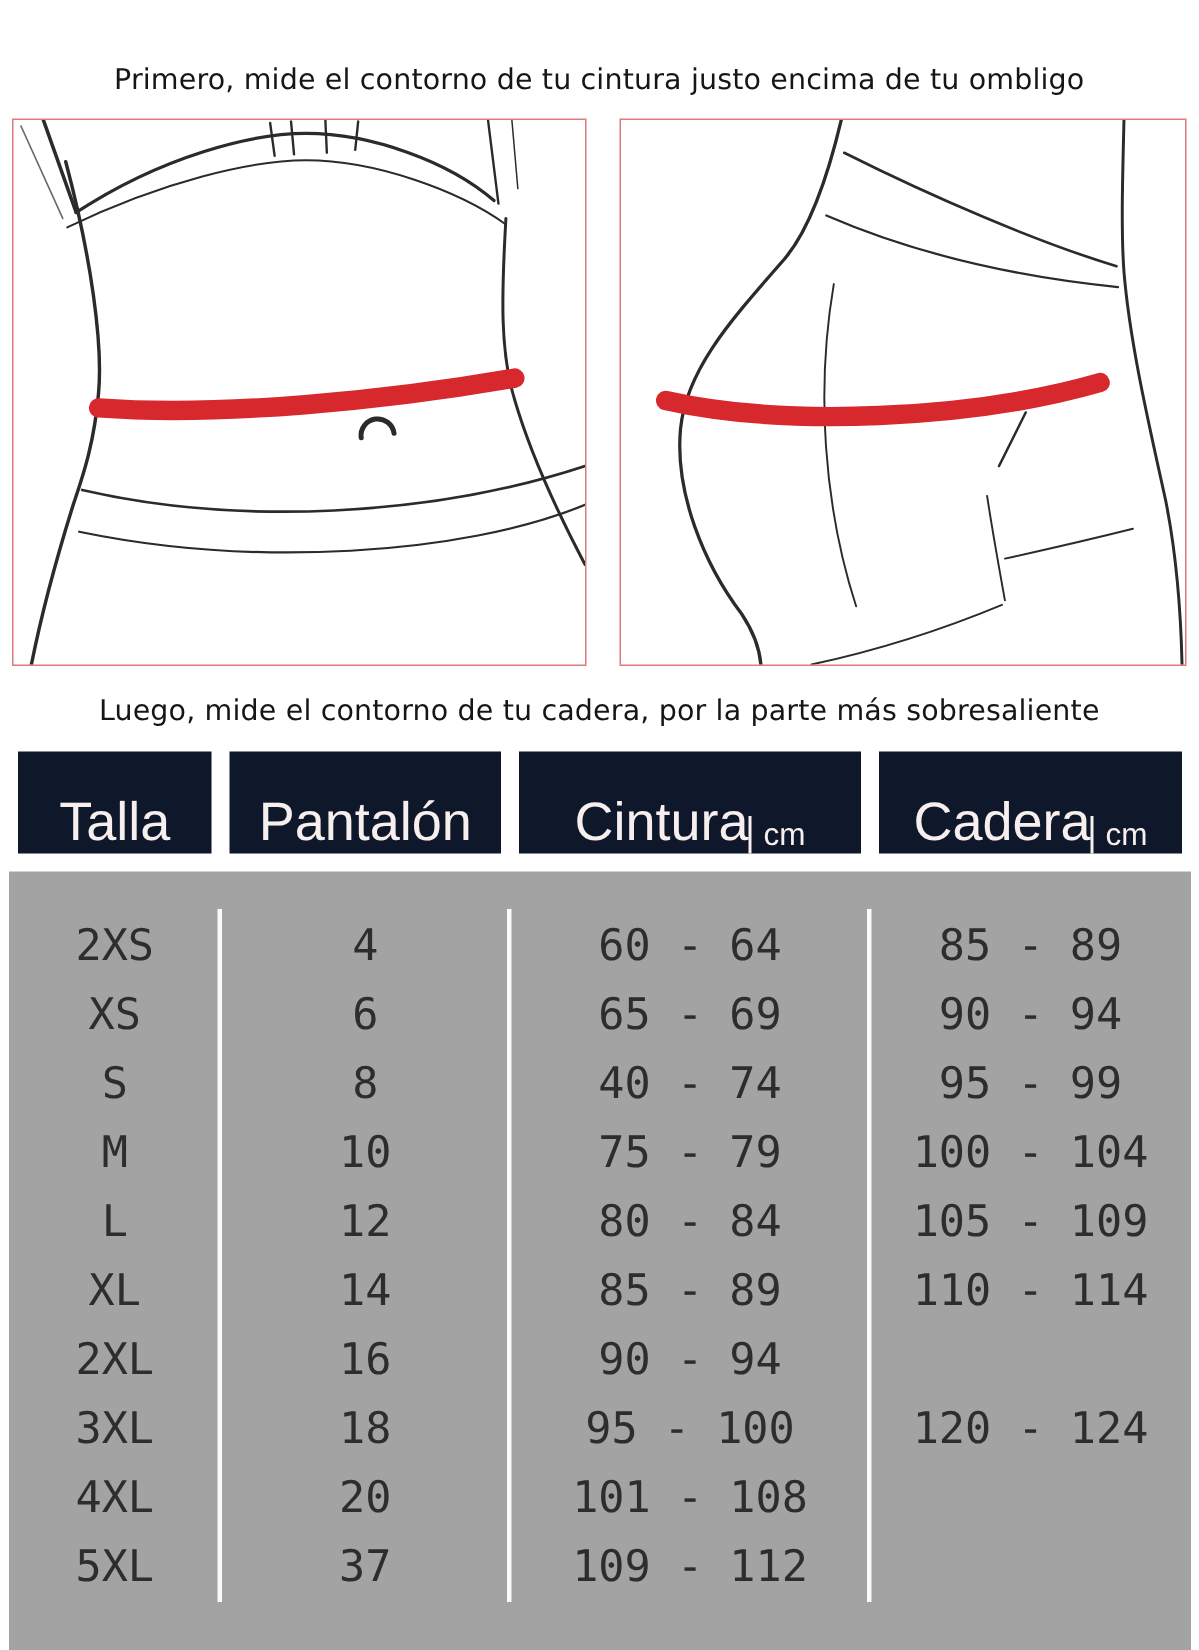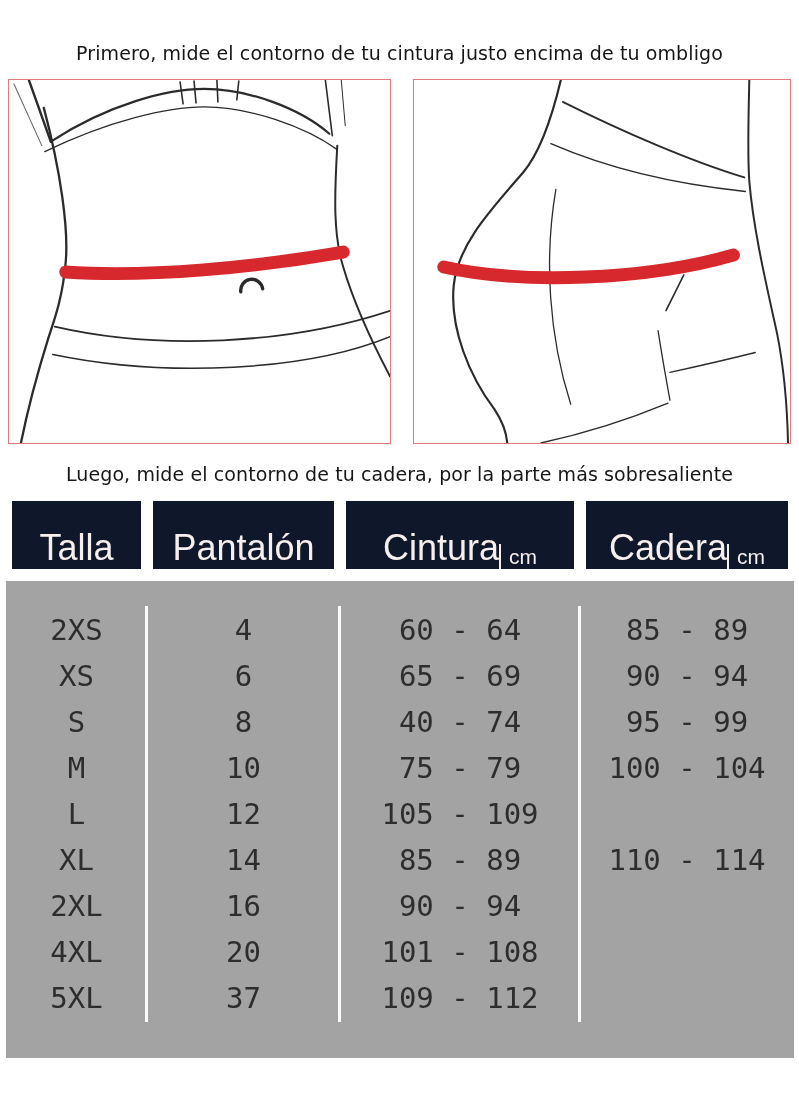--- a/index.html
+++ b/index.html
@@ -174,34 +174,41 @@
       </div>
       <div class="tr">
         <div class="td">M</div>
         <div class="td">10</div>
         <div class="td">75 - 79</div>
         <div class="td">100 - 104</div>
       </div>
       <div class="tr">
         <div class="td">L</div>
         <div class="td">12</div>
+        <div class="td">80 - 84</div>
         <div class="td">105 - 109</div>
       </div>
       <div class="tr">
         <div class="td">XL</div>
         <div class="td">14</div>
         <div class="td">85 - 89</div>
         <div class="td">110 - 114</div>
       </div>
       <div class="tr">
         <div class="td">2XL</div>
         <div class="td">16</div>
         <div class="td">90 - 94</div>
       </div>
       <div class="tr">
+        <div class="td">3XL</div>
+        <div class="td">18</div>
+        <div class="td">95 - 100</div>
+        <div class="td">120 - 124</div>
+      </div>
+      <div class="tr">
         <div class="td">4XL</div>
         <div class="td">20</div>
         <div class="td">101 - 108</div>
       </div>
       <div class="tr">
         <div class="td">5XL</div>
         <div class="td">37</div>
         <div class="td">109 - 112</div>
       </div>
     </div>

